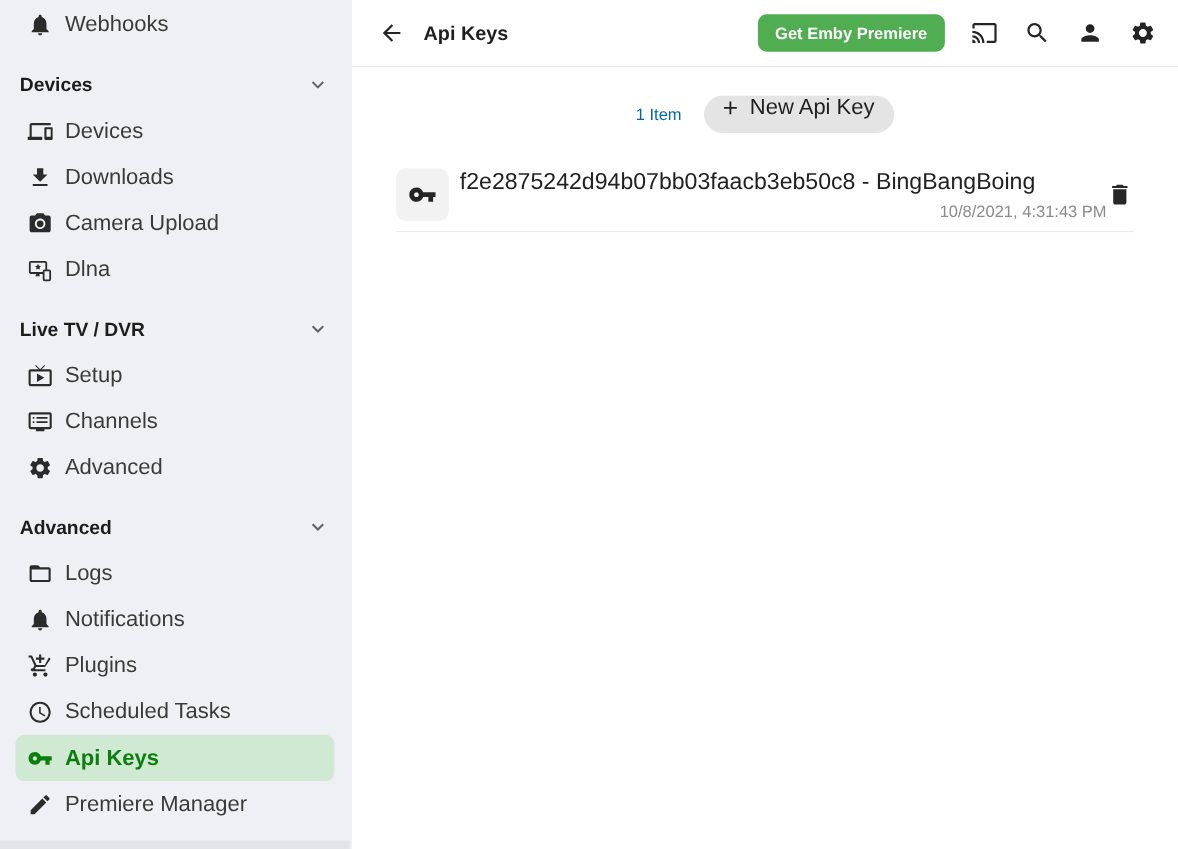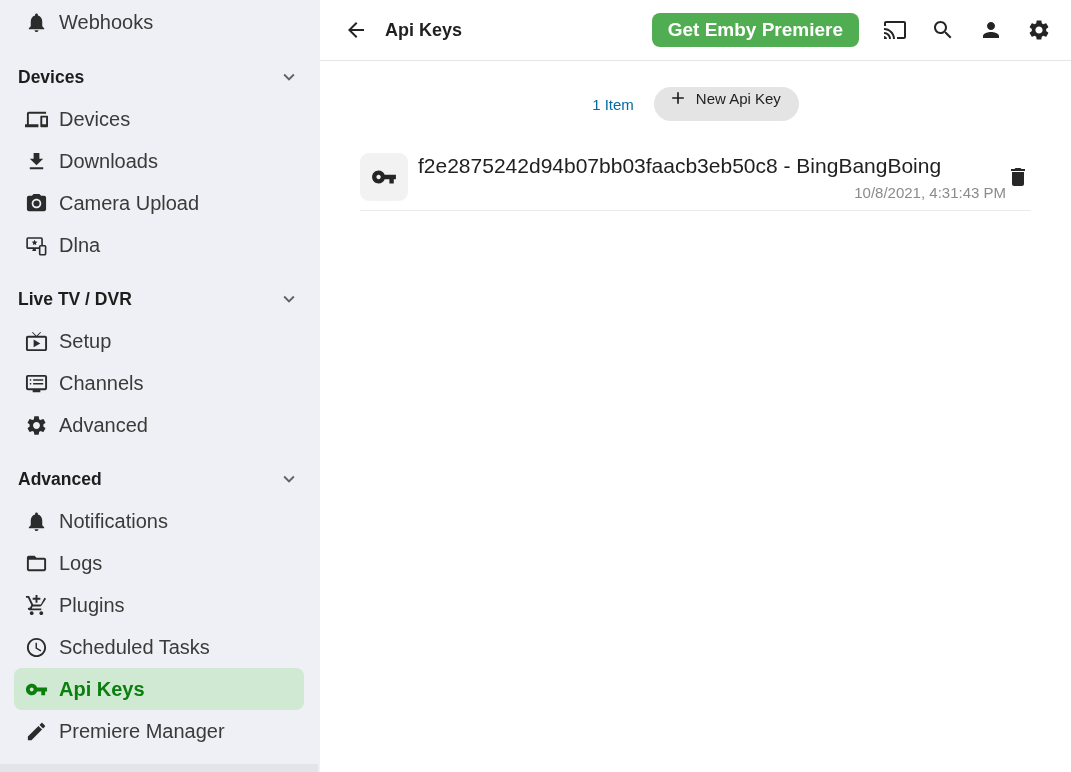--- a/index.html
+++ b/index.html
@@ -22,26 +22,26 @@
   .side-item.selected .side-label { font-weight:700; }
   .sidebar-hscroll { position:absolute; left:0; bottom:0; width:318px; height:8px; background:#e3e4ea; }
 
   
   .main { position:absolute; left:320px; top:0; width:751px; height:772px; background:#fff; }
   .topbar { height:61px; display:flex; align-items:center; padding:0 20px 0 24px; border-bottom:1px solid #e6e6e6; }
   .icon-btn { width:24px; height:24px; color:#242424; cursor:pointer; background:none; border:none; padding:0; flex:none; }
   .icon-btn svg { width:100%; height:100%; display:block; }
   .page-title { font-size:18px; font-weight:700; color:#1f1f1f; margin-left:17px; }
   .spacer { flex:1; }
-  .premiere-btn { background:#51ad51; color:#fff; font-weight:700; font-size:19px; font-family:inherit; height:34px; padding:0 16px; border:none; border-radius:8px; cursor:pointer; margin-right:24px; }
+  .premiere-btn { background:#51ad51; color:#fff; font-weight:700; font-size:15px; font-family:inherit; height:34px; padding:0 16px; border:none; border-radius:8px; cursor:pointer; margin-right:24px; }
   .topbar-icons { display:flex; align-items:center; gap:24px; }
 
   .toolbar { display:flex; align-items:center; justify-content:center; gap:20px; margin-top:26px; }
   .count-label { font-size:15px; color:#0369a1; }
-  .new-key-btn { display:flex; align-items:center; gap:8px; background:#e4e4e4; border:none; border-radius:17px; height:34px; padding:0 18px 12px 14px; font-size:15px; color:#1f1f1f; font-family:inherit; cursor:pointer; }
+  .new-key-btn { display:flex; align-items:center; gap:8px; background:#e4e4e4; border:none; border-radius:17px; height:34px; padding:0 18px 12px 14px; font-size:20px; color:#1f1f1f; font-family:inherit; cursor:pointer; }
   .plus-icon { width:20px; height:20px; color:#1f1f1f; }
   .plus-icon svg { width:100%; height:100%; display:block; }
 
   .key-list { margin:32px 40px 0 40px; }
   .key-row { display:flex; align-items:center; padding-bottom:9px; border-bottom:1px solid #ebebeb; }
   .key-tile { width:48px; height:48px; background:#f2f2f3; border-radius:9px; display:flex; align-items:center; justify-content:center; color:#252525; flex:none; cursor:default; }
   .key-tile svg { width:26px; height:26px; }
   .key-text { margin-left:10px; flex:1; min-width:0; }
   .key-name { font-size:21px; color:#212121; }
   .key-date { font-size:15px; color:#8b8b8b; margin-top:6px;text-align:right; }
@@ -151,33 +151,33 @@
     <span class="chevron">
       <svg viewBox="0 0 24 24" fill="currentColor">
           <path d="M16.59 8.59L12 13.17 7.41 8.59 6 10l6 6 6-6z"></path>
         </svg>
     </span>
   </div>
 
   <div class="side-item">
     <span class="icn">
       <svg viewBox="0 0 24 24" fill="currentColor">
+          <path d="M20 6h-8l-2-2H4c-1.1 0-1.99.9-1.99 2L2 18c0 1.1.9 2 2 2h16c1.1 0 2-.9 2-2V8c0-1.1-.9-2-2-2zm0 12H4V8h16v10z"></path>
+        </svg>
+    </span>
+    <span class="side-label">Logs</span>
+  </div>
+
+  <div class="side-item">
+    <span class="icn">
+      <svg viewBox="0 0 24 24" fill="currentColor">
           <path d="M12 22c1.1 0 2-.9 2-2h-4c0 1.1.89 2 2 2zm6-6v-5c0-3.07-1.64-5.64-4.5-6.32V4c0-.83-.67-1.5-1.5-1.5s-1.5.67-1.5 1.5v.68C7.63 5.36 6 7.92 6 11v5l-2 2v1h16v-1l-2-2z"></path>
         </svg>
     </span>
     <span class="side-label">Notifications</span>
-  </div>
-
-  <div class="side-item">
-    <span class="icn">
-      <svg viewBox="0 0 24 24" fill="currentColor">
-          <path d="M20 6h-8l-2-2H4c-1.1 0-1.99.9-1.99 2L2 18c0 1.1.9 2 2 2h16c1.1 0 2-.9 2-2V8c0-1.1-.9-2-2-2zm0 12H4V8h16v10z"></path>
-        </svg>
-    </span>
-    <span class="side-label">Logs</span>
   </div>
 
   <div class="side-item">
     <span class="icn">
       <svg viewBox="0 0 24 24" fill="currentColor">
           <path d="M11 9h2V6h3V4h-3V1h-2v3H8v2h3v3zm-4 9c-1.1 0-1.99.9-1.99 2S5.9 22 7 22s2-.9 2-2-.9-2-2-2zm10 0c-1.1 0-1.99.9-1.99 2s.89 2 1.99 2 2-.9 2-2-.9-2-2-2zm-9.83-3.25l.03-.12.9-1.63h7.45c.75 0 1.41-.41 1.75-1.03L22 4.96 20.25 4l-3.7 7H8.53L4.27 2H1v2h2l3.6 7.59-1.35 2.44C3.09 14.37 3 14.67 3 15c0 1.1.9 2 2 2h12v-2H7.42c-.13 0-.25-.11-.25-.25z"></path>
         </svg>
     </span>
     <span class="side-label">Plugins</span>
   </div>

